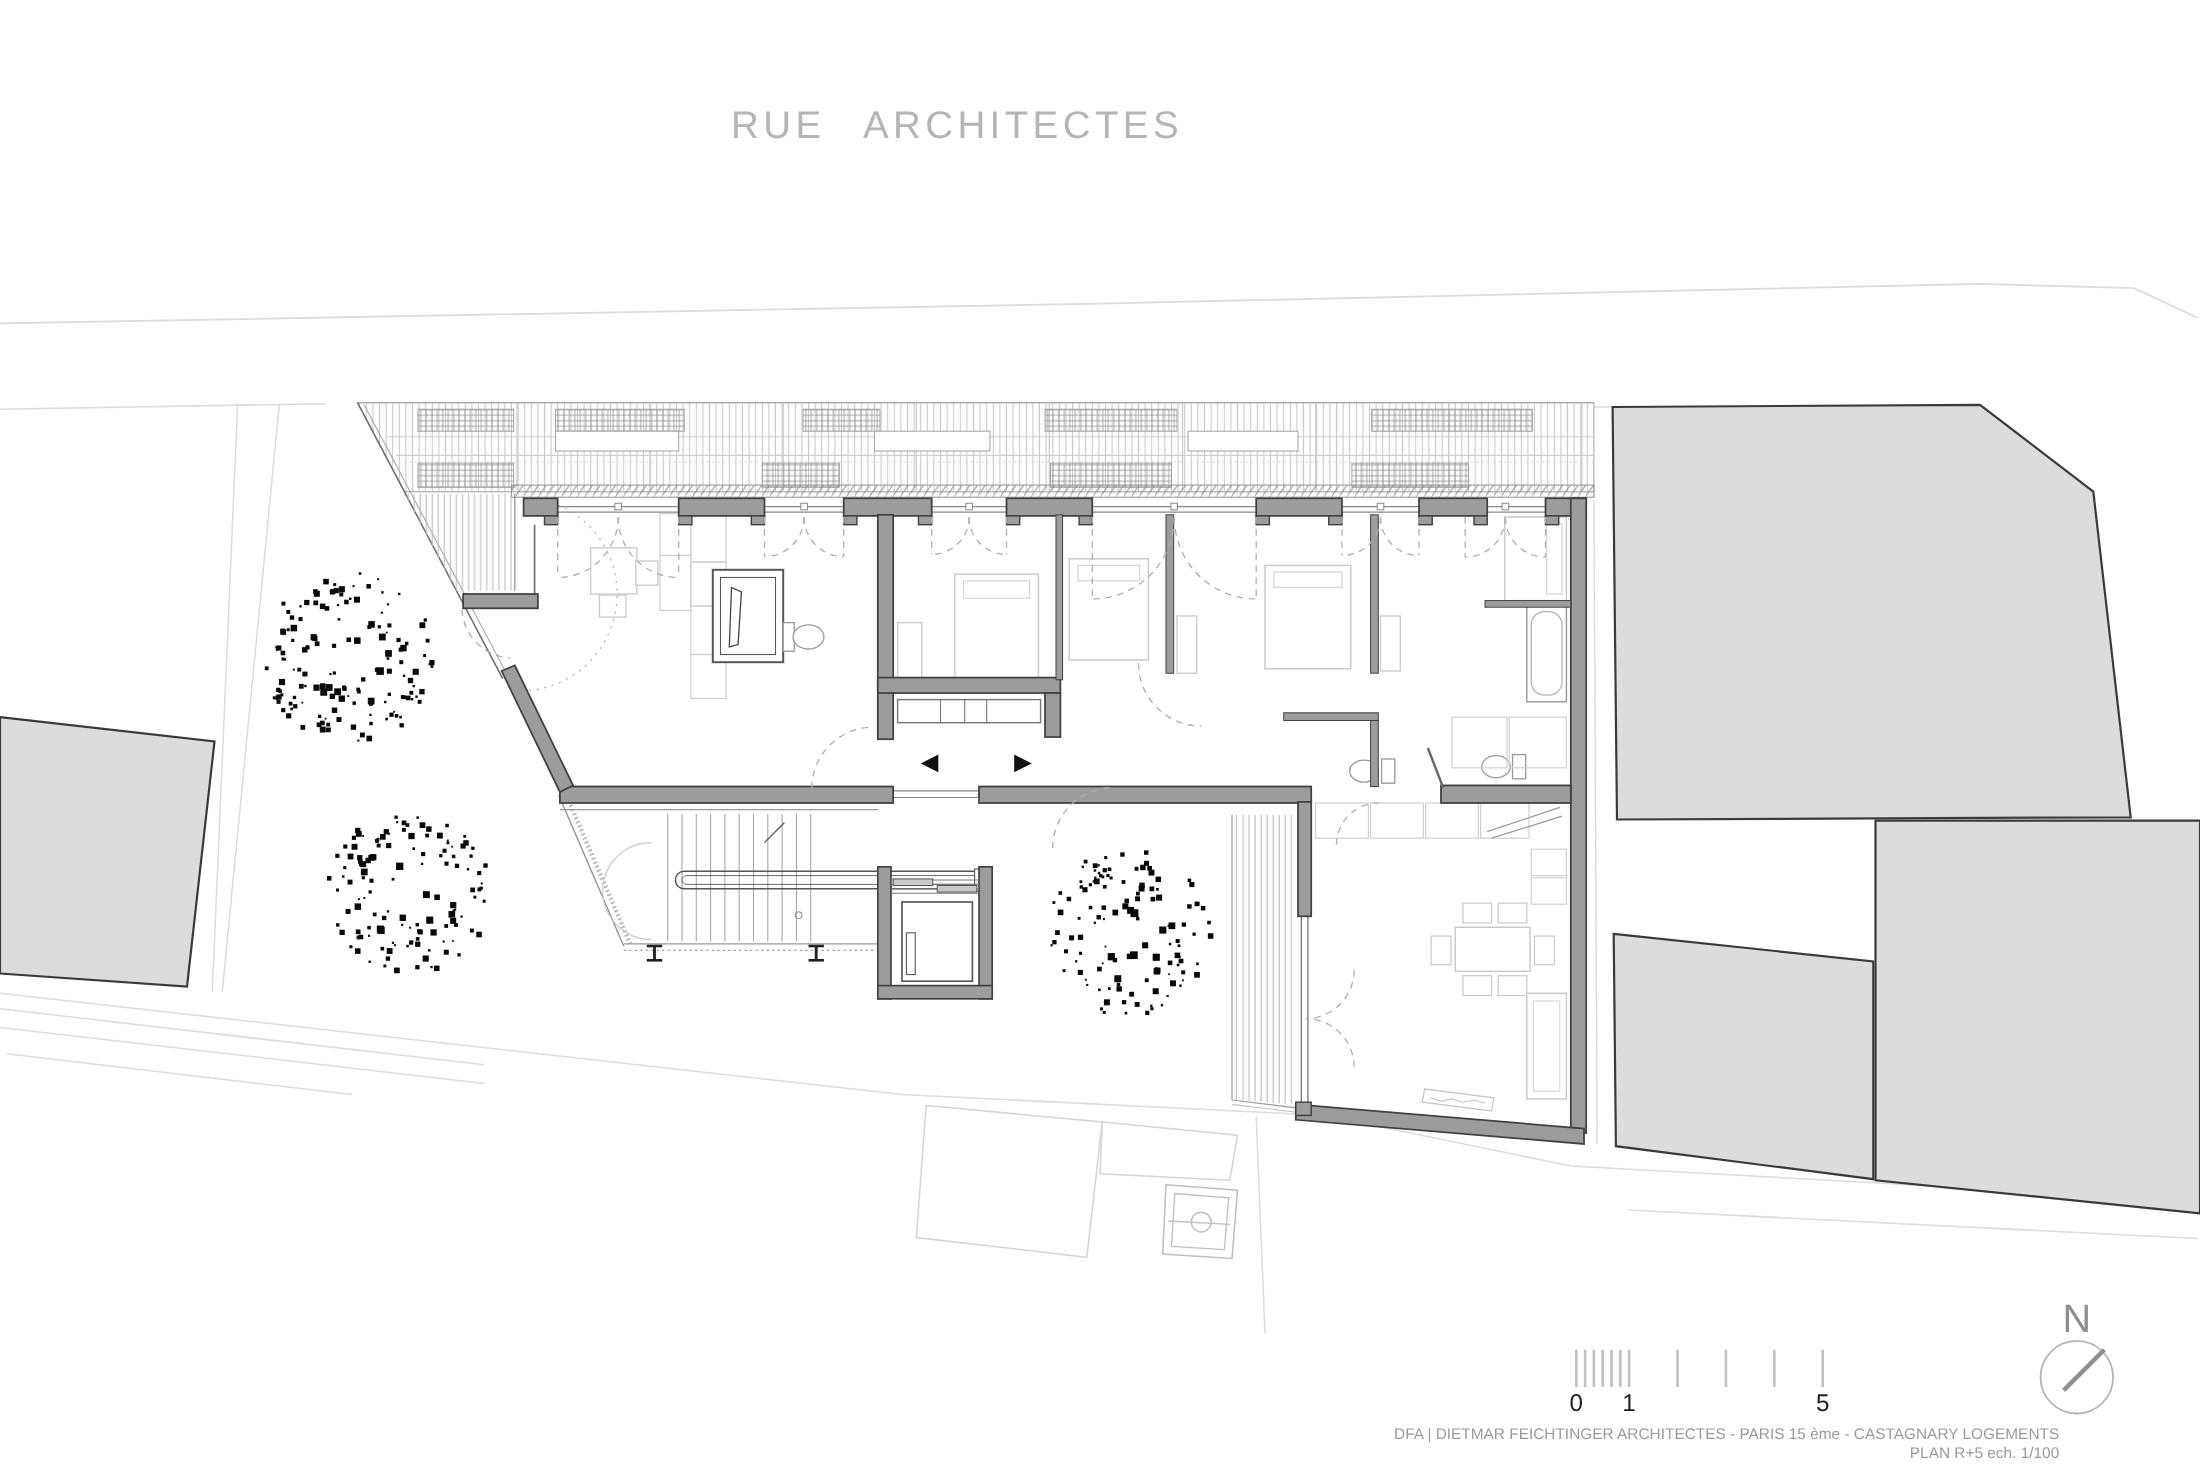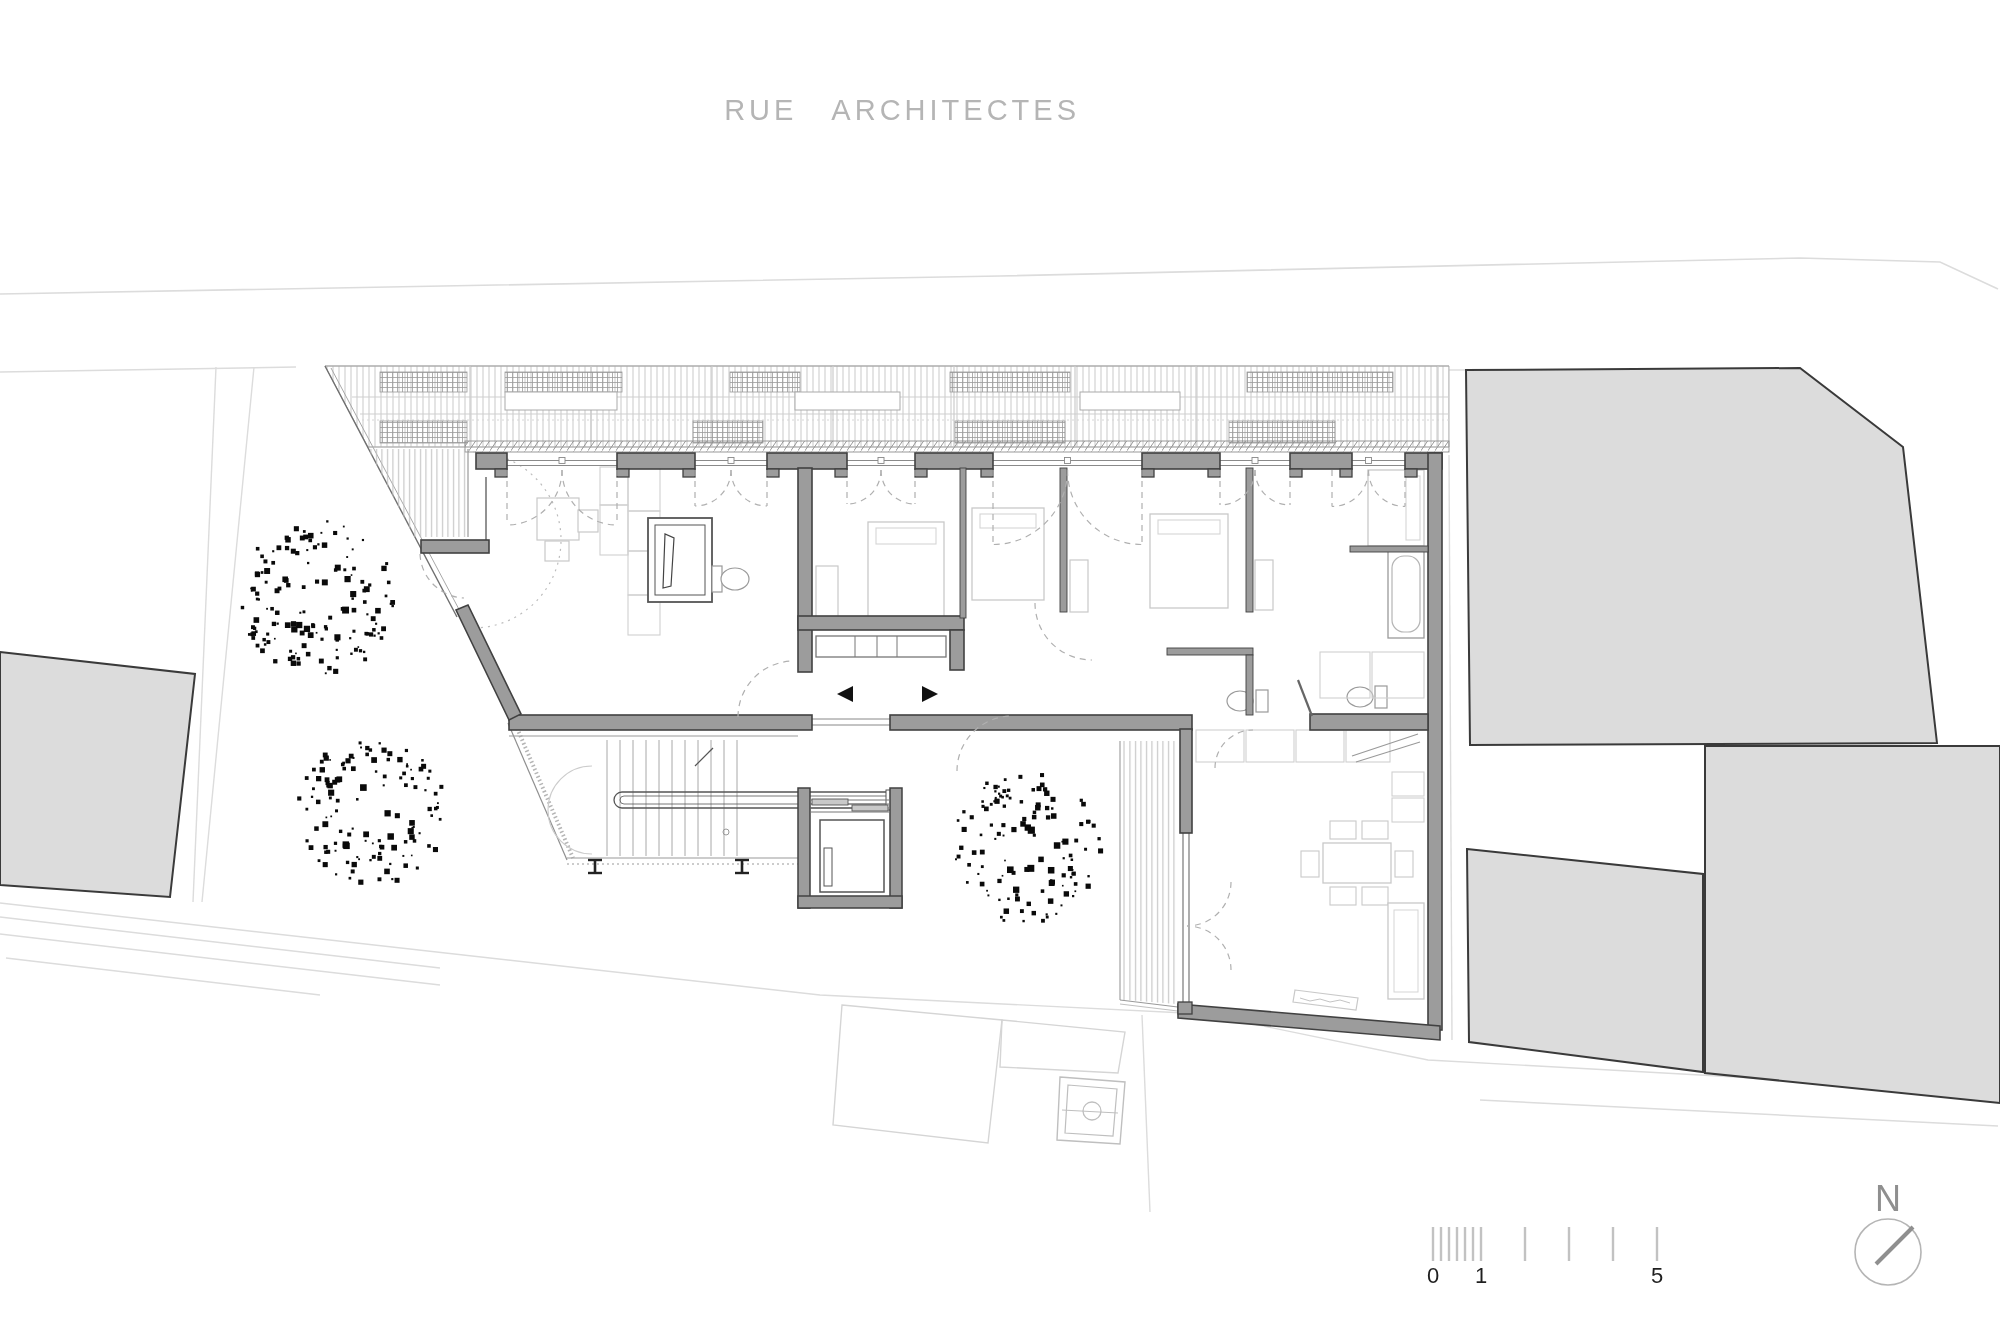--- a/index.html
+++ b/index.html
@@ -4,22 +4,22 @@
 <style>
   :root{
     --wall:#9c9c9c; --wallline:#414141; --ctx:#dcdcdc; --ctxline:#3a3a3a;
     --faint:#dcdcdc; --hatch:#c6c6c6; --dash:#b0b0b0; --thin:#c9c9c9;
     --street:#b5b5b5; --title:#9a9a9a; --tree:#0a0a0a;
   }
   *{margin:0;padding:0;box-sizing:border-box}
   body{background:#ffffff;font-family:"Liberation Sans", sans-serif;}
   .canvas{position:relative;width:2000px;height:1334px;background:#fff;overflow:hidden;}
   .canvas svg{position:absolute;left:0;top:0;}
-  .street-label{position:absolute;left:660px;top:94px;width:420px;display:flex;justify-content:flex-end;gap:34px;
-    font-size:29px;letter-spacing:4px;color:var(--street);}
+  .street-label{position:absolute;left:660px;top:94px;width:420px;display:flex;justify-content:center;gap:34px;
+    font-size:35px;letter-spacing:4px;color:var(--street);}
   .title-block{position:absolute;right:128px;top:1295px;text-align:right;color:var(--title);
     font-size:14px;line-height:17px;white-space:nowrap;}
   .scale-num{position:absolute;top:1263px;font-size:22px;color:#1f1f1f;transform:translateX(-50%);}
   .north-label{position:absolute;left:1856px;top:1178px;width:64px;text-align:center;
     font-size:36px;color:#8f8f8f;}
 </style>
 </head>
 <body>
 
 <div class="canvas">
@@ -741,19 +741,23 @@
         <circle cx="1888" cy="1252" r="33" fill="none" stroke="#b5b5b5" stroke-width="1.6"></circle>
         <line x1="1876" y1="1264" x2="1913" y2="1227" stroke="#8f8f8f" stroke-width="4"></line>
       </g>
   </svg>
 
   <div class="street-label">
     <span>RUE</span>
     <span>ARCHITECTES</span>
   </div>
 
+  <div class="title-block">
+    <div>DFA | DIETMAR FEICHTINGER ARCHITECTES - PARIS 15 ème - CASTAGNARY LOGEMENTS</div>
+    <div>PLAN R+5 ech. 1/100</div>
+  </div>
 
   <div class="scale-num" style="left:1433px">0</div>
   <div class="scale-num" style="left:1481px">1</div>
   <div class="scale-num" style="left:1657px">5</div>
 
   <div class="north-label">N</div>
 </div>
 
 </body></html>

